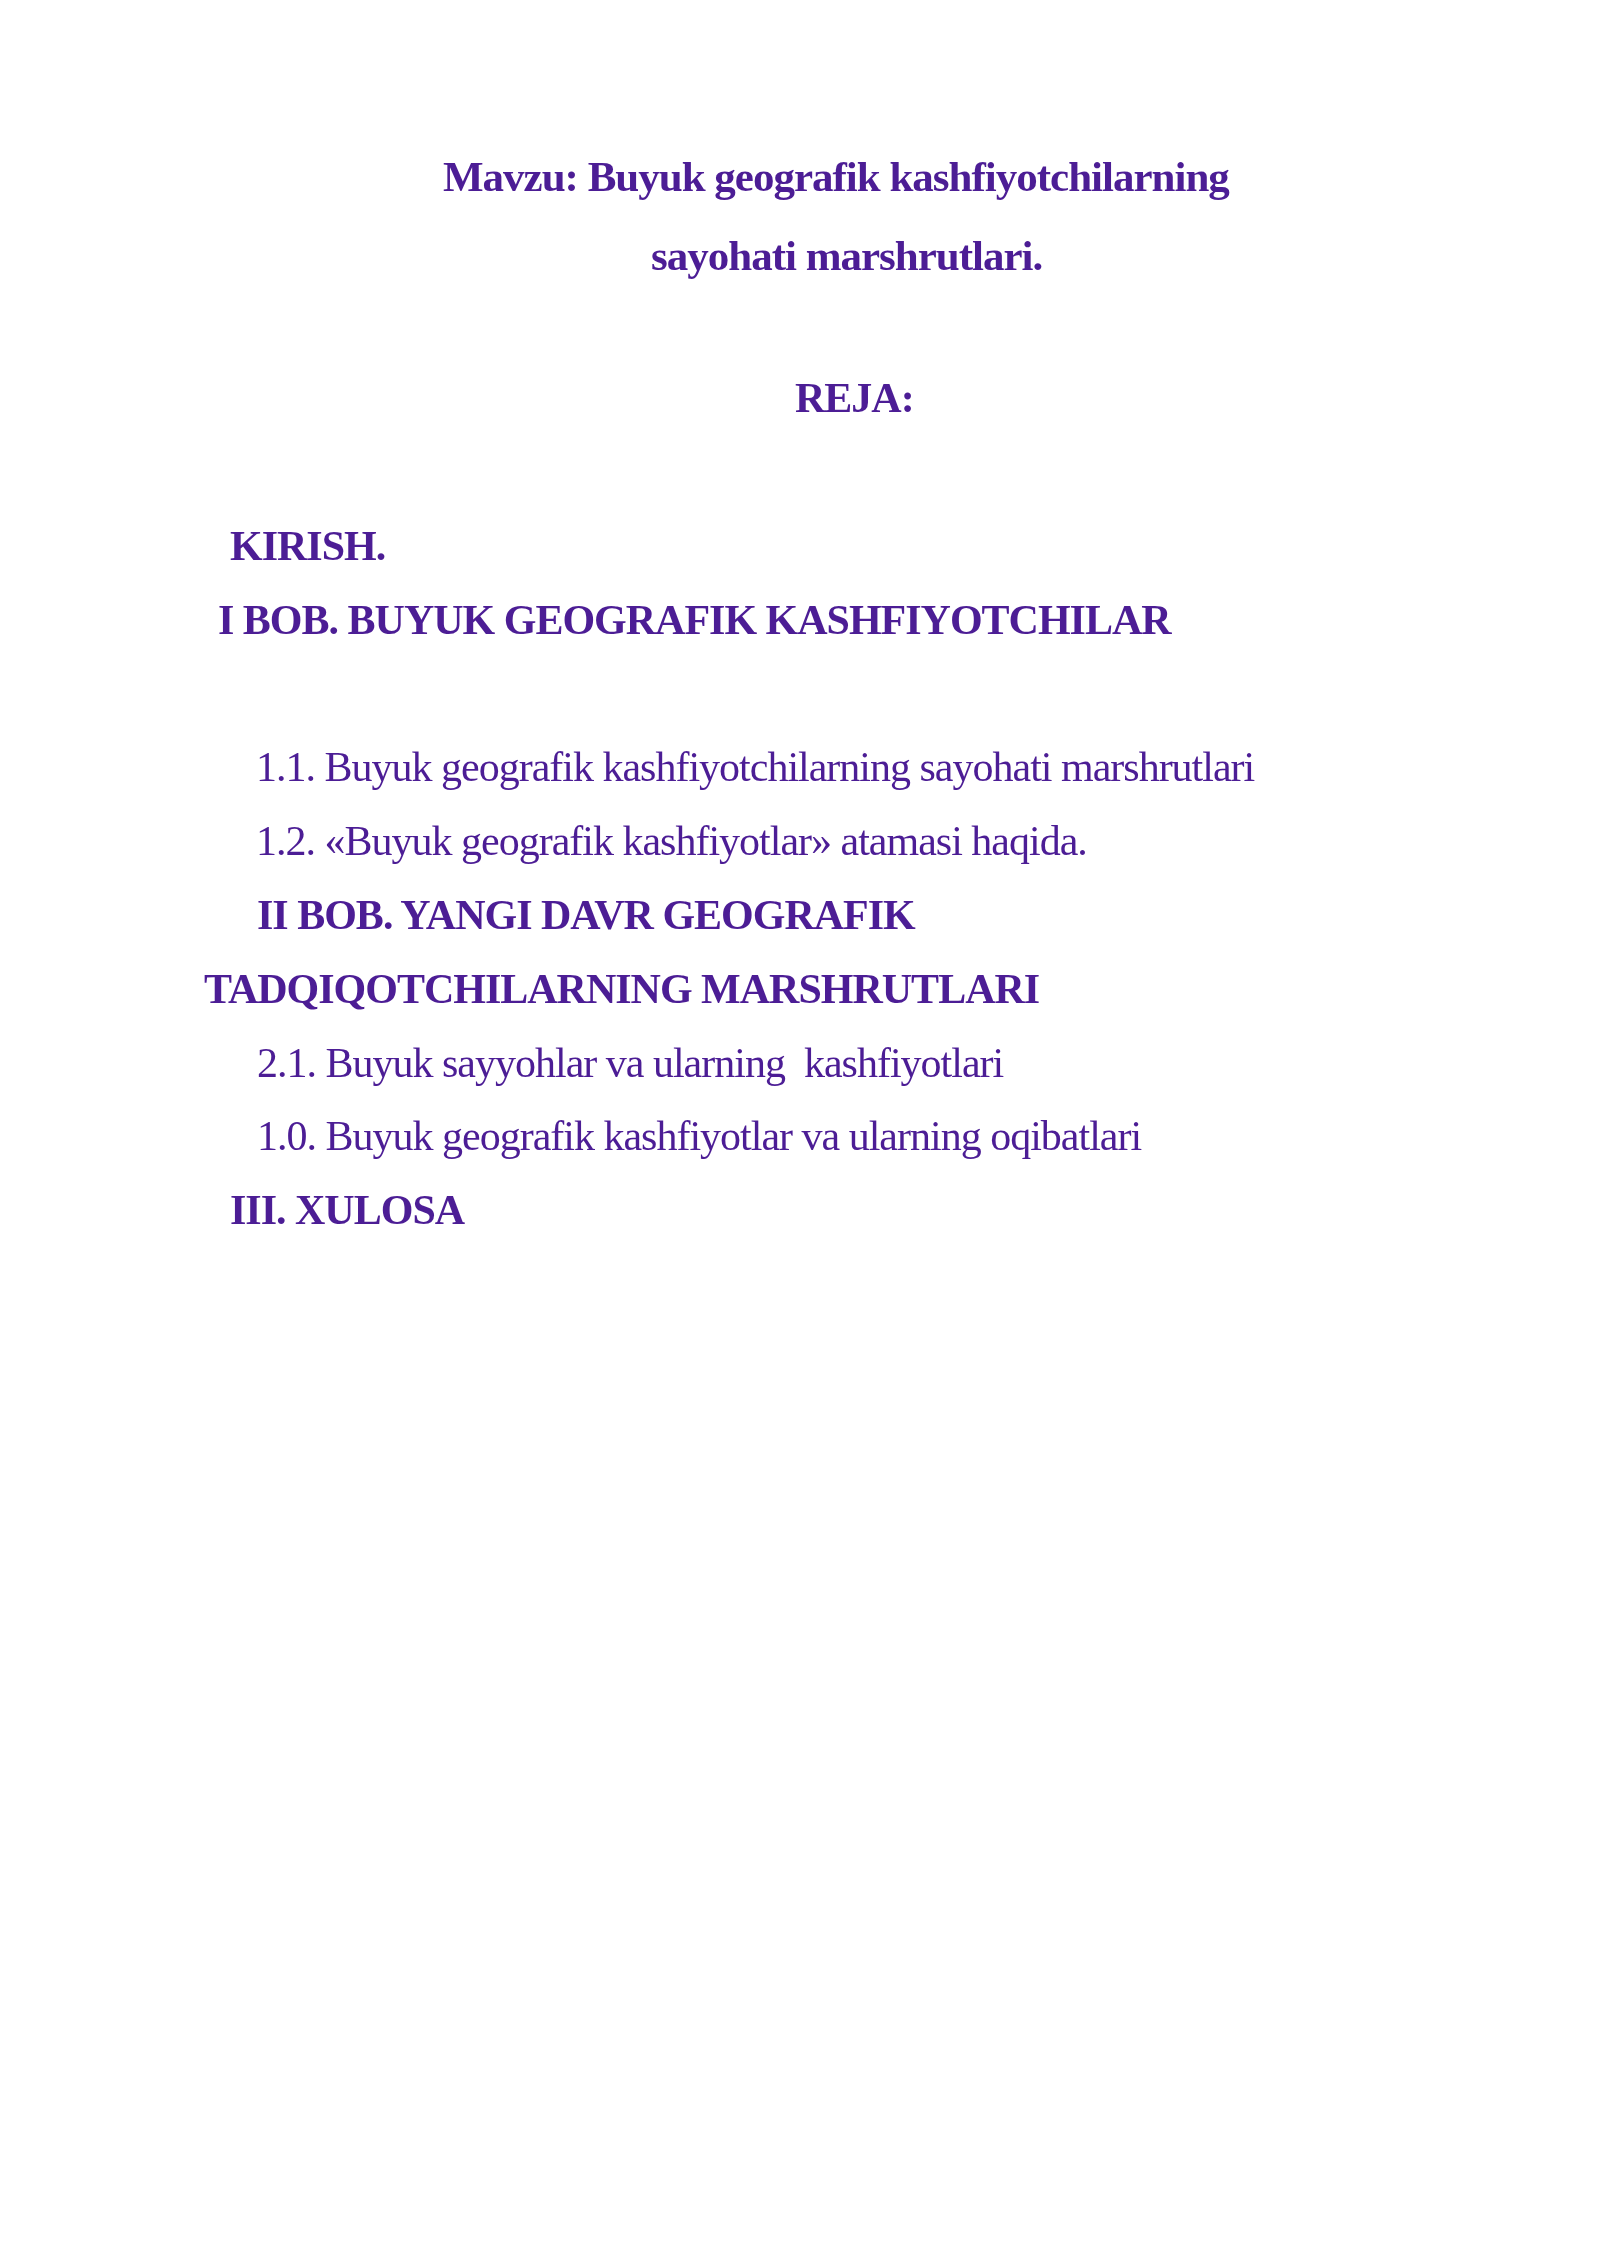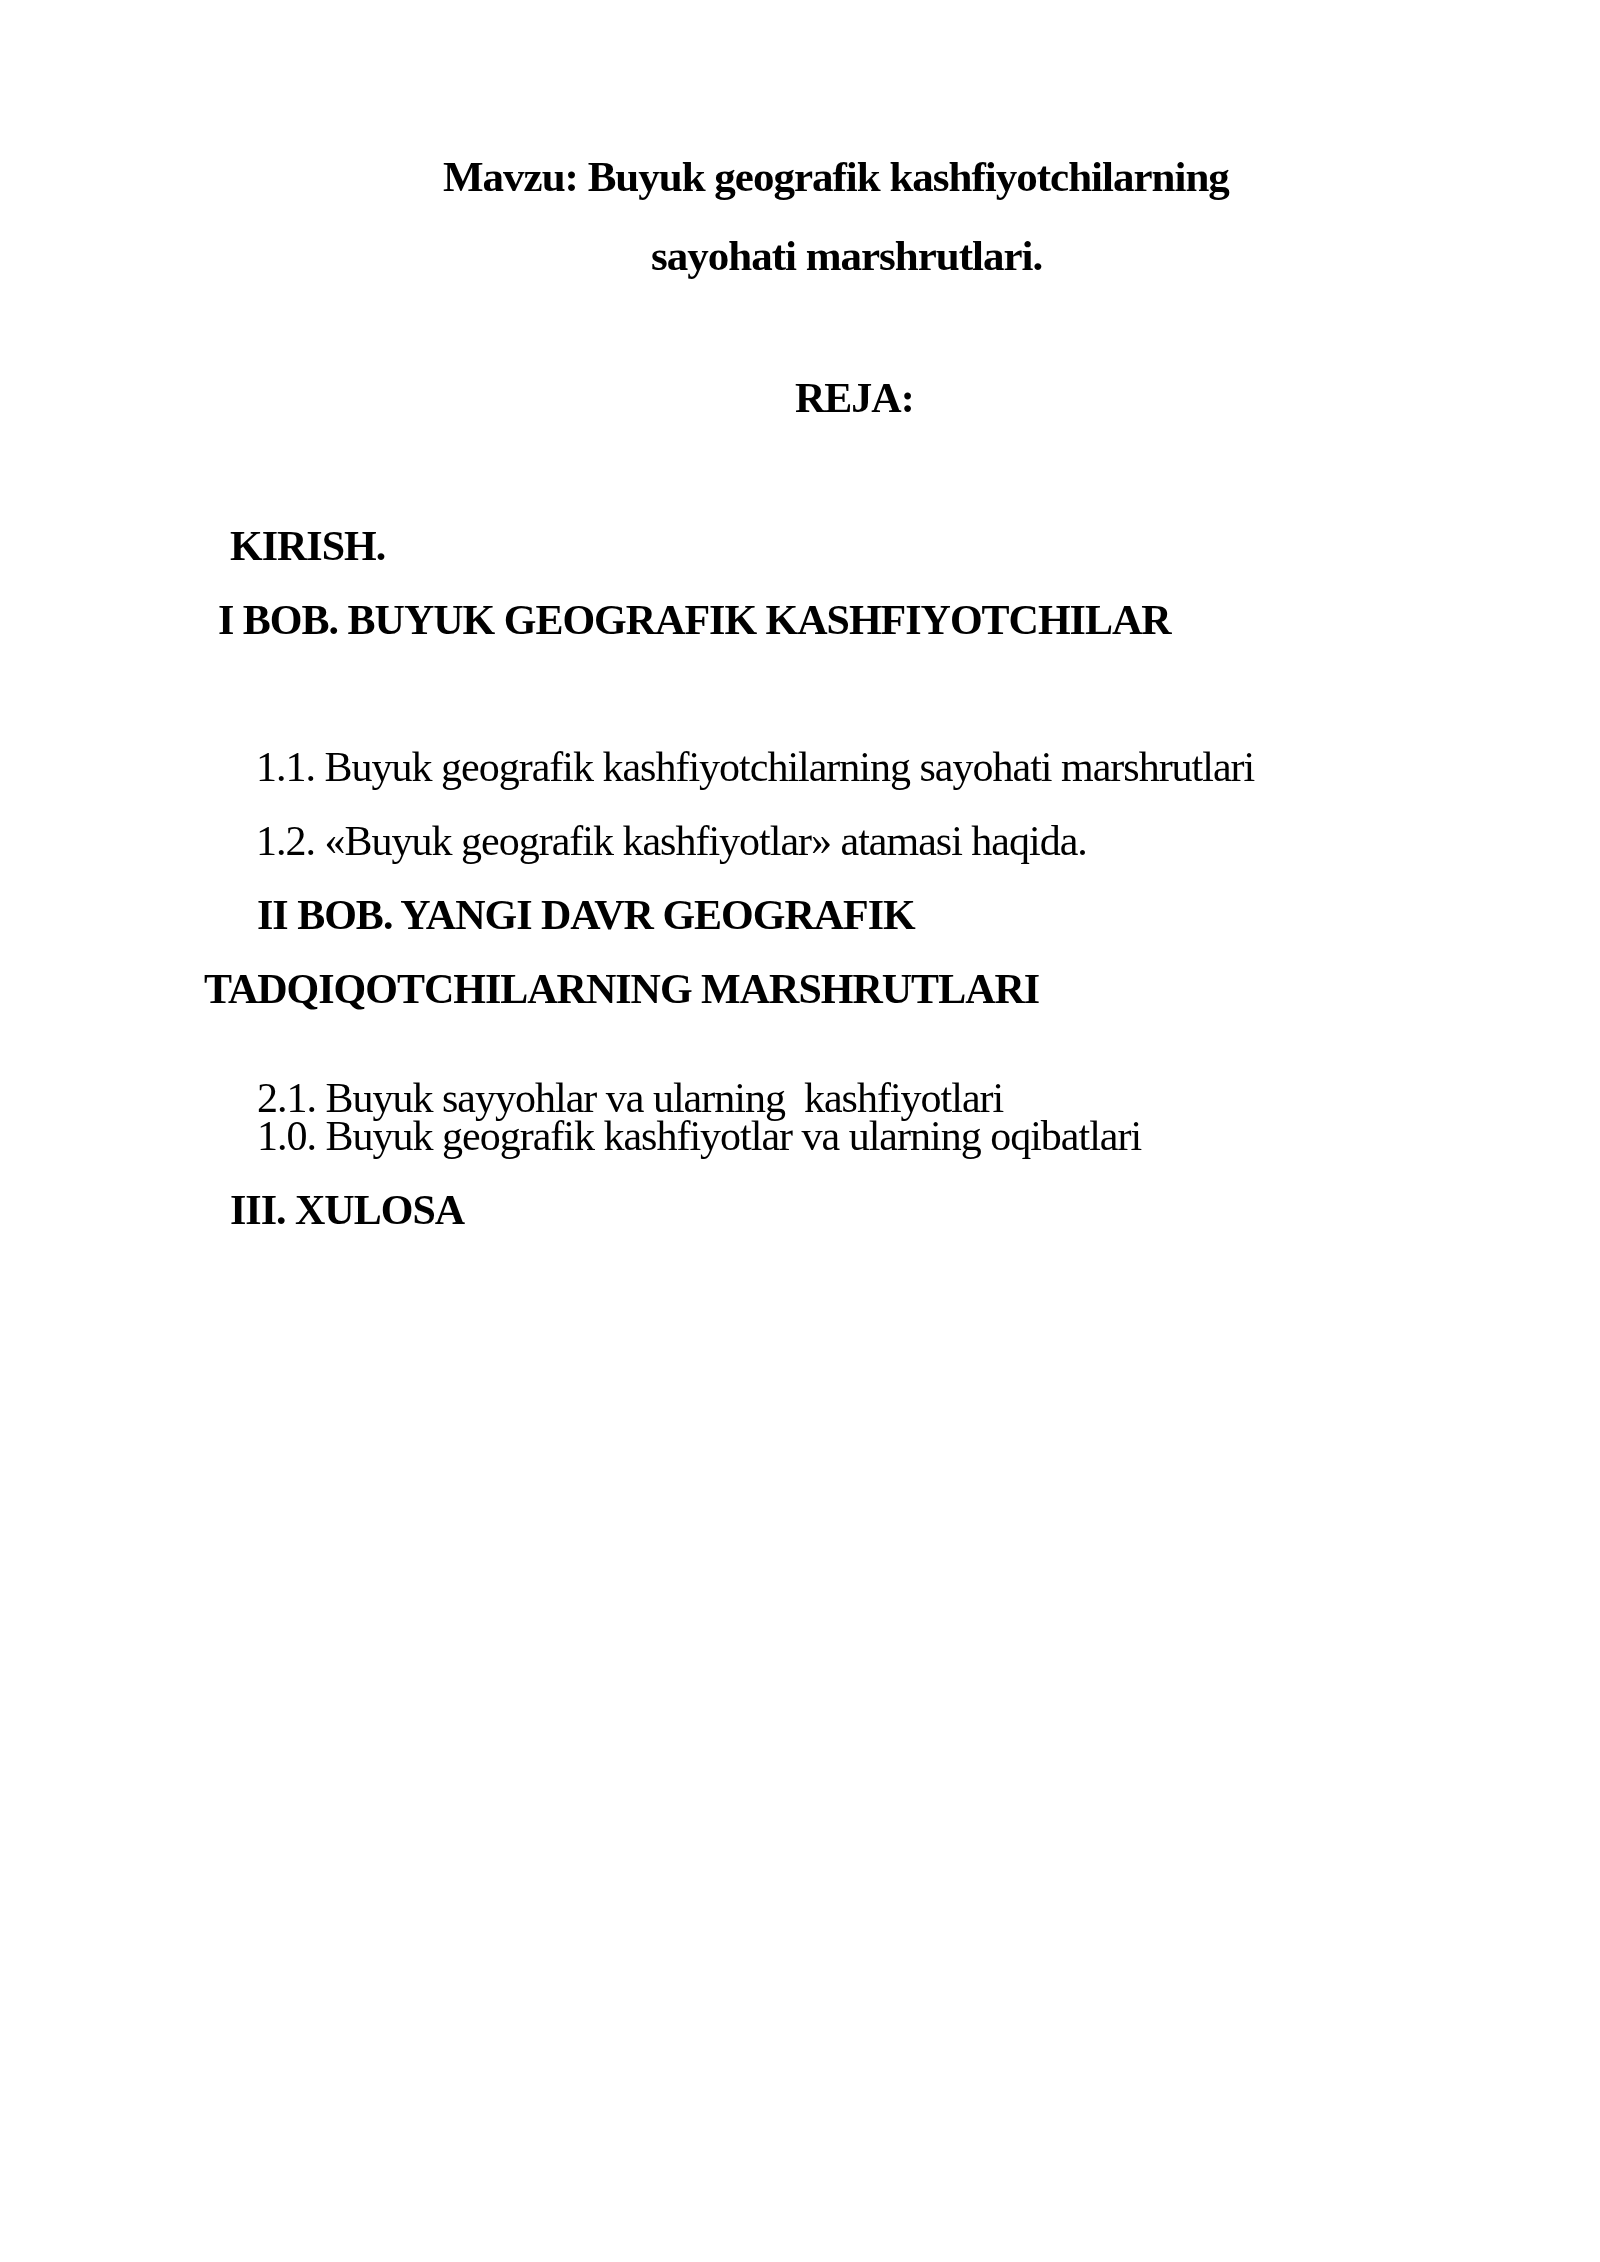--- a/index.html
+++ b/index.html
@@ -15,21 +15,21 @@
     overflow: hidden;
     font-family: "Liberation Serif", "DejaVu Serif", serif;
     color: #000000;
   }
   .line {
     position: absolute;
     white-space: pre;
     font-size: 42px;
     line-height: 1;
     letter-spacing: -1px;
-    color: #000000;
+    color: #4c1d95;
   }
   .bold { font-weight: bold; }
   .title-line { font-size: 43px; font-weight: bold; }
   .heading-line { font-size: 42px; font-weight: bold; }
 </style>
 </head>
 <body>
 
 <div class="page">
 
@@ -45,19 +45,19 @@
 
 
   <div class="line" style="left:256px; top:746px;">1.1. Buyuk geografik kashfiyotchilarning sayohati marshrutlari</div>
 
   <div class="line" style="left:256px; top:820px;text-align:center;">1.2. «Buyuk geografik kashfiyotlar» atamasi haqida.</div>
 
   <div class="line bold" style="left:257px; top:894px;">II BOB. YANGI DAVR GEOGRAFIK</div>
 
   <div class="line bold" style="left:204px; top:968px;">TADQIQOTCHILARNING MARSHRUTLARI</div>
 
-  <div class="line" style="left:257px; top:1077px;">2.1. Buyuk sayyohlar va ularning  kashfiyotlari</div>
+  <div class="line" style="left:257px; top:1042px;">2.1. Buyuk sayyohlar va ularning  kashfiyotlari</div>
 
   <div class="line" style="left:257px; top:1115px;">1.0. Buyuk geografik kashfiyotlar va ularning oqibatlari</div>
 
   <div class="line bold" style="left:230px; top:1189px;">III. XULOSA</div>
 
 </div>
 
 </body></html>

